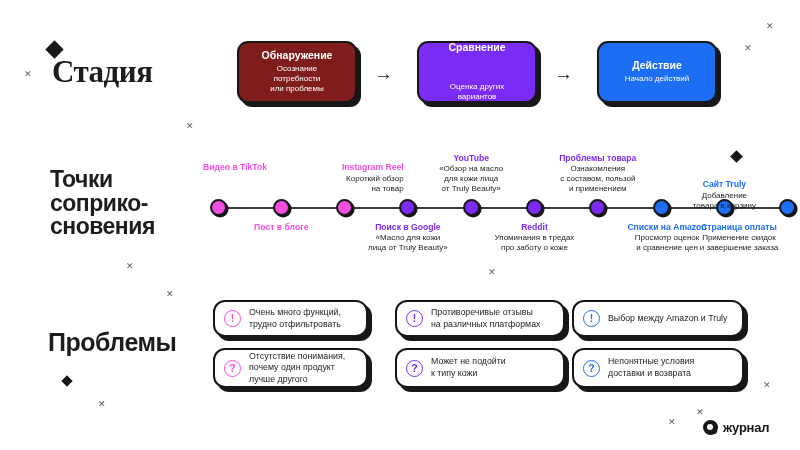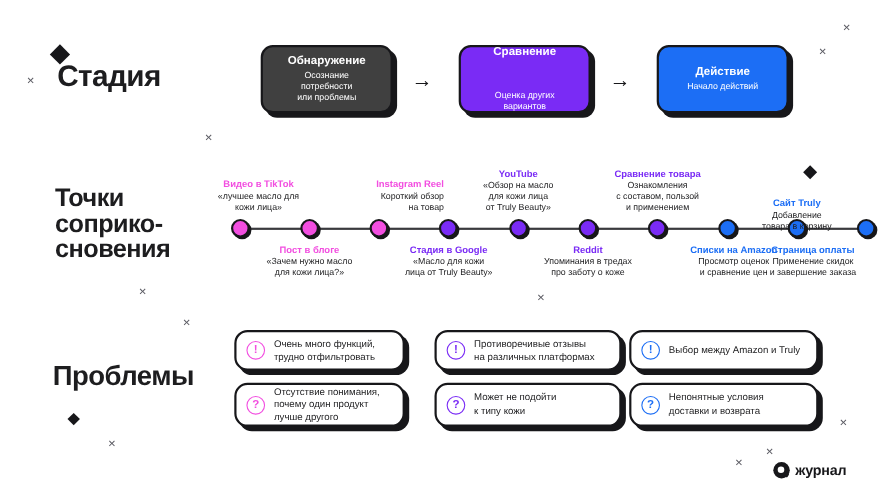--- a/index.html
+++ b/index.html
@@ -14,21 +14,21 @@
   #canvas{position:absolute;left:0;top:0;width:800px;height:450px;}
 
   
   .section-title{
     position:absolute;
     font-weight:bold;
     color:#1d1d1f;
     letter-spacing:-0.5px;
     line-height:1.03;
   }
-  #title-stage{left:52px;top:56px;font-size:27px;}
+  #title-stage{left:52px;top:56px;font-size:31px;font-family:Liberation Serif, serif;}
   #title-touchpoints{left:50px;top:168px;font-size:23px;width:160px;}
   #title-problems{left:48px;top:330px;font-size:25px;}
 
   
   .stage-card{
     position:absolute;
     width:120px;height:62px;
     border-radius:11px;
     border:2.2px solid #17171a;
     box-shadow:4px 4px 0 #17171a;
@@ -139,71 +139,69 @@
 </head>
 <body>
 
 <div id="canvas">
 
   <div class="section-title" id="title-stage">Стадия</div>
   <div class="section-title" id="title-touchpoints">Точки<br>соприко-<br>сновения</div>
   <div class="section-title" id="title-problems">Проблемы</div>
 
   <div id="stage-layer">
-      <div class="stage-card" id="stage-0" style="background: #404040;">
+      <div class="stage-card" id="stage-0" style="background: #7f1d1d;">
         <div class="st-title">Обнаружение</div>
         <div class="st-desc">Осознание<br>потребности<br>или проблемы</div>
       </div>
       <div class="stage-card" id="stage-1" style="background: rgb(122, 43, 245);">
         <div class="st-title">Сравнение</div>
         <div class="st-desc">Оценка других<br>вариантов</div>
       </div>
       <div class="stage-card" id="stage-2" style="background: rgb(28, 110, 245);">
         <div class="st-title">Действие</div>
         <div class="st-desc">Начало действий</div>
       </div>
       <div class="stage-arrow" id="arrow-0">→</div>
       <div class="stage-arrow" id="arrow-1">→</div>
     </div>
 
   <div id="timeline-line"></div>
   <div id="timeline-layer">
       <div class="tp-dot" style="left: 209.5px; background: rgb(242, 78, 224);"></div>
       <div class="tp-label" style="left: 176px; top: 162.4px;">
         <span class="tp-name" style="color: rgb(242, 78, 224);">Видео в TikTok</span>
-        <span class="tp-desc">«лучшее масло для<br>кожи лица»</span>
       </div>
       <div class="tp-dot" style="left: 272.8px; background: rgb(242, 78, 224);"></div>
       <div class="tp-label" style="left: 222.3px; top: 222px;">
         <span class="tp-name" style="color: rgb(242, 78, 224);">Пост в блоге</span>
-        <span class="tp-desc">«Зачем нужно масло<br>для кожи лица?»</span>
       </div>
       <div class="tp-dot" style="left: 336.1px; background: rgb(242, 78, 224);"></div>
       <div class="tp-label" style="left: 285.6px; top: 162.4px; text-align: right;">
         <span class="tp-name" style="color: rgb(242, 78, 224);">Instagram Reel</span>
         <span class="tp-desc">Короткий обзор<br>на товар</span>
       </div>
       <div class="tp-dot" style="left: 399.4px; background: rgb(122, 43, 245);"></div>
       <div class="tp-label" style="left: 348.9px; top: 222px;">
-        <span class="tp-name" style="color: rgb(122, 43, 245);">Стадия в Google</span>
+        <span class="tp-name" style="color: rgb(122, 43, 245);">Поиск в Google</span>
         <span class="tp-desc">«Масло для кожи<br>лица от Truly Beauty»</span>
       </div>
       <div class="tp-dot" style="left: 462.7px; background: rgb(122, 43, 245);"></div>
       <div class="tp-label" style="left: 412.2px; top: 152.6px;">
         <span class="tp-name" style="color: rgb(122, 43, 245);">YouTube</span>
         <span class="tp-desc">«Обзор на масло<br>для кожи лица<br>от Truly Beauty»</span>
       </div>
       <div class="tp-dot" style="left: 526px; background: rgb(122, 43, 245);"></div>
       <div class="tp-label" style="left: 475.5px; top: 222px;">
         <span class="tp-name" style="color: rgb(122, 43, 245);">Reddit</span>
         <span class="tp-desc">Упоминания в тредах<br>про заботу о коже</span>
       </div>
       <div class="tp-dot" style="left: 589.3px; background: rgb(122, 43, 245);"></div>
       <div class="tp-label" style="left: 538.8px; top: 152.6px;">
-        <span class="tp-name" style="color: rgb(122, 43, 245);">Сравнение товара</span>
+        <span class="tp-name" style="color: rgb(122, 43, 245);">Проблемы товара</span>
         <span class="tp-desc">Ознакомления<br>с составом, пользой<br>и применением</span>
       </div>
       <div class="tp-dot" style="left: 652.6px; background: rgb(28, 110, 245);"></div>
       <div class="tp-label" style="left: 608px; top: 222px;">
         <span class="tp-name" style="color: rgb(28, 110, 245);">Списки на Amazon</span>
         <span class="tp-desc">Просмотр оценок<br>и сравнение цен</span>
       </div>
       <div class="tp-dot" style="left: 715.9px; background: rgb(28, 110, 245);"></div>
       <div class="tp-label" style="left: 665.4px; top: 162.4px;">
         <span class="tp-name" style="color: rgb(28, 110, 245); margin-top: 17px;">Сайт Truly</span>

